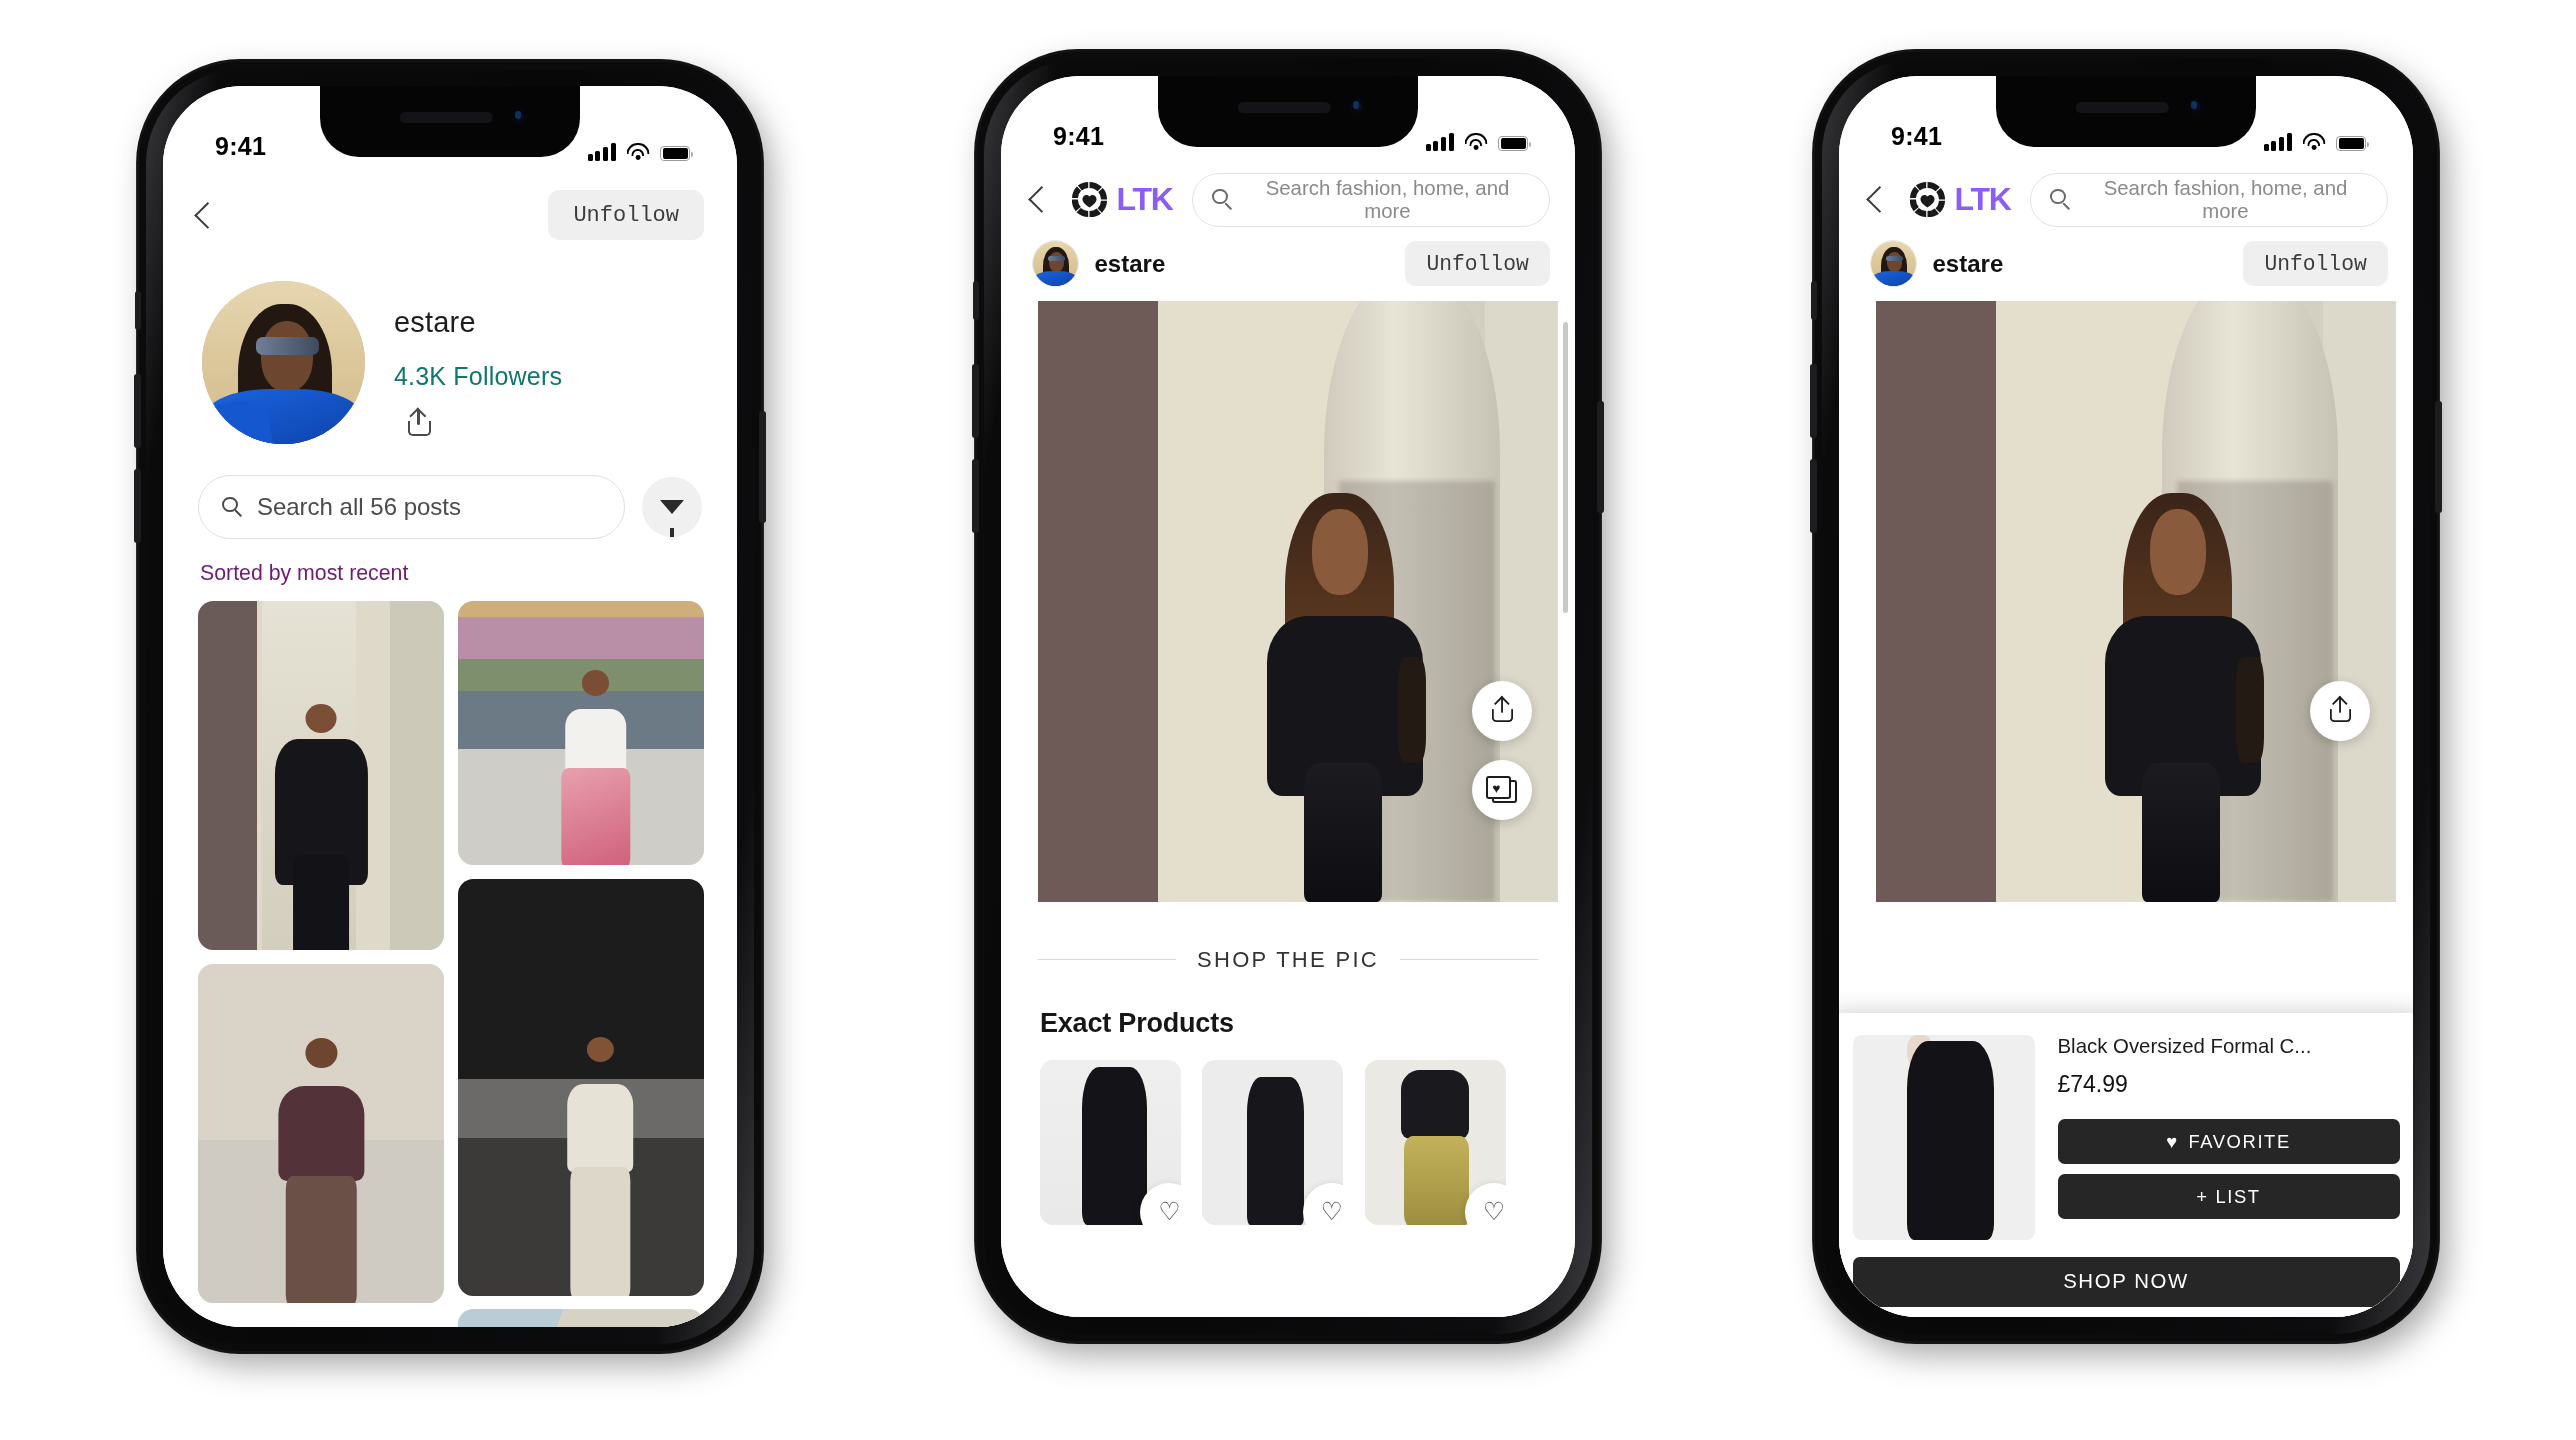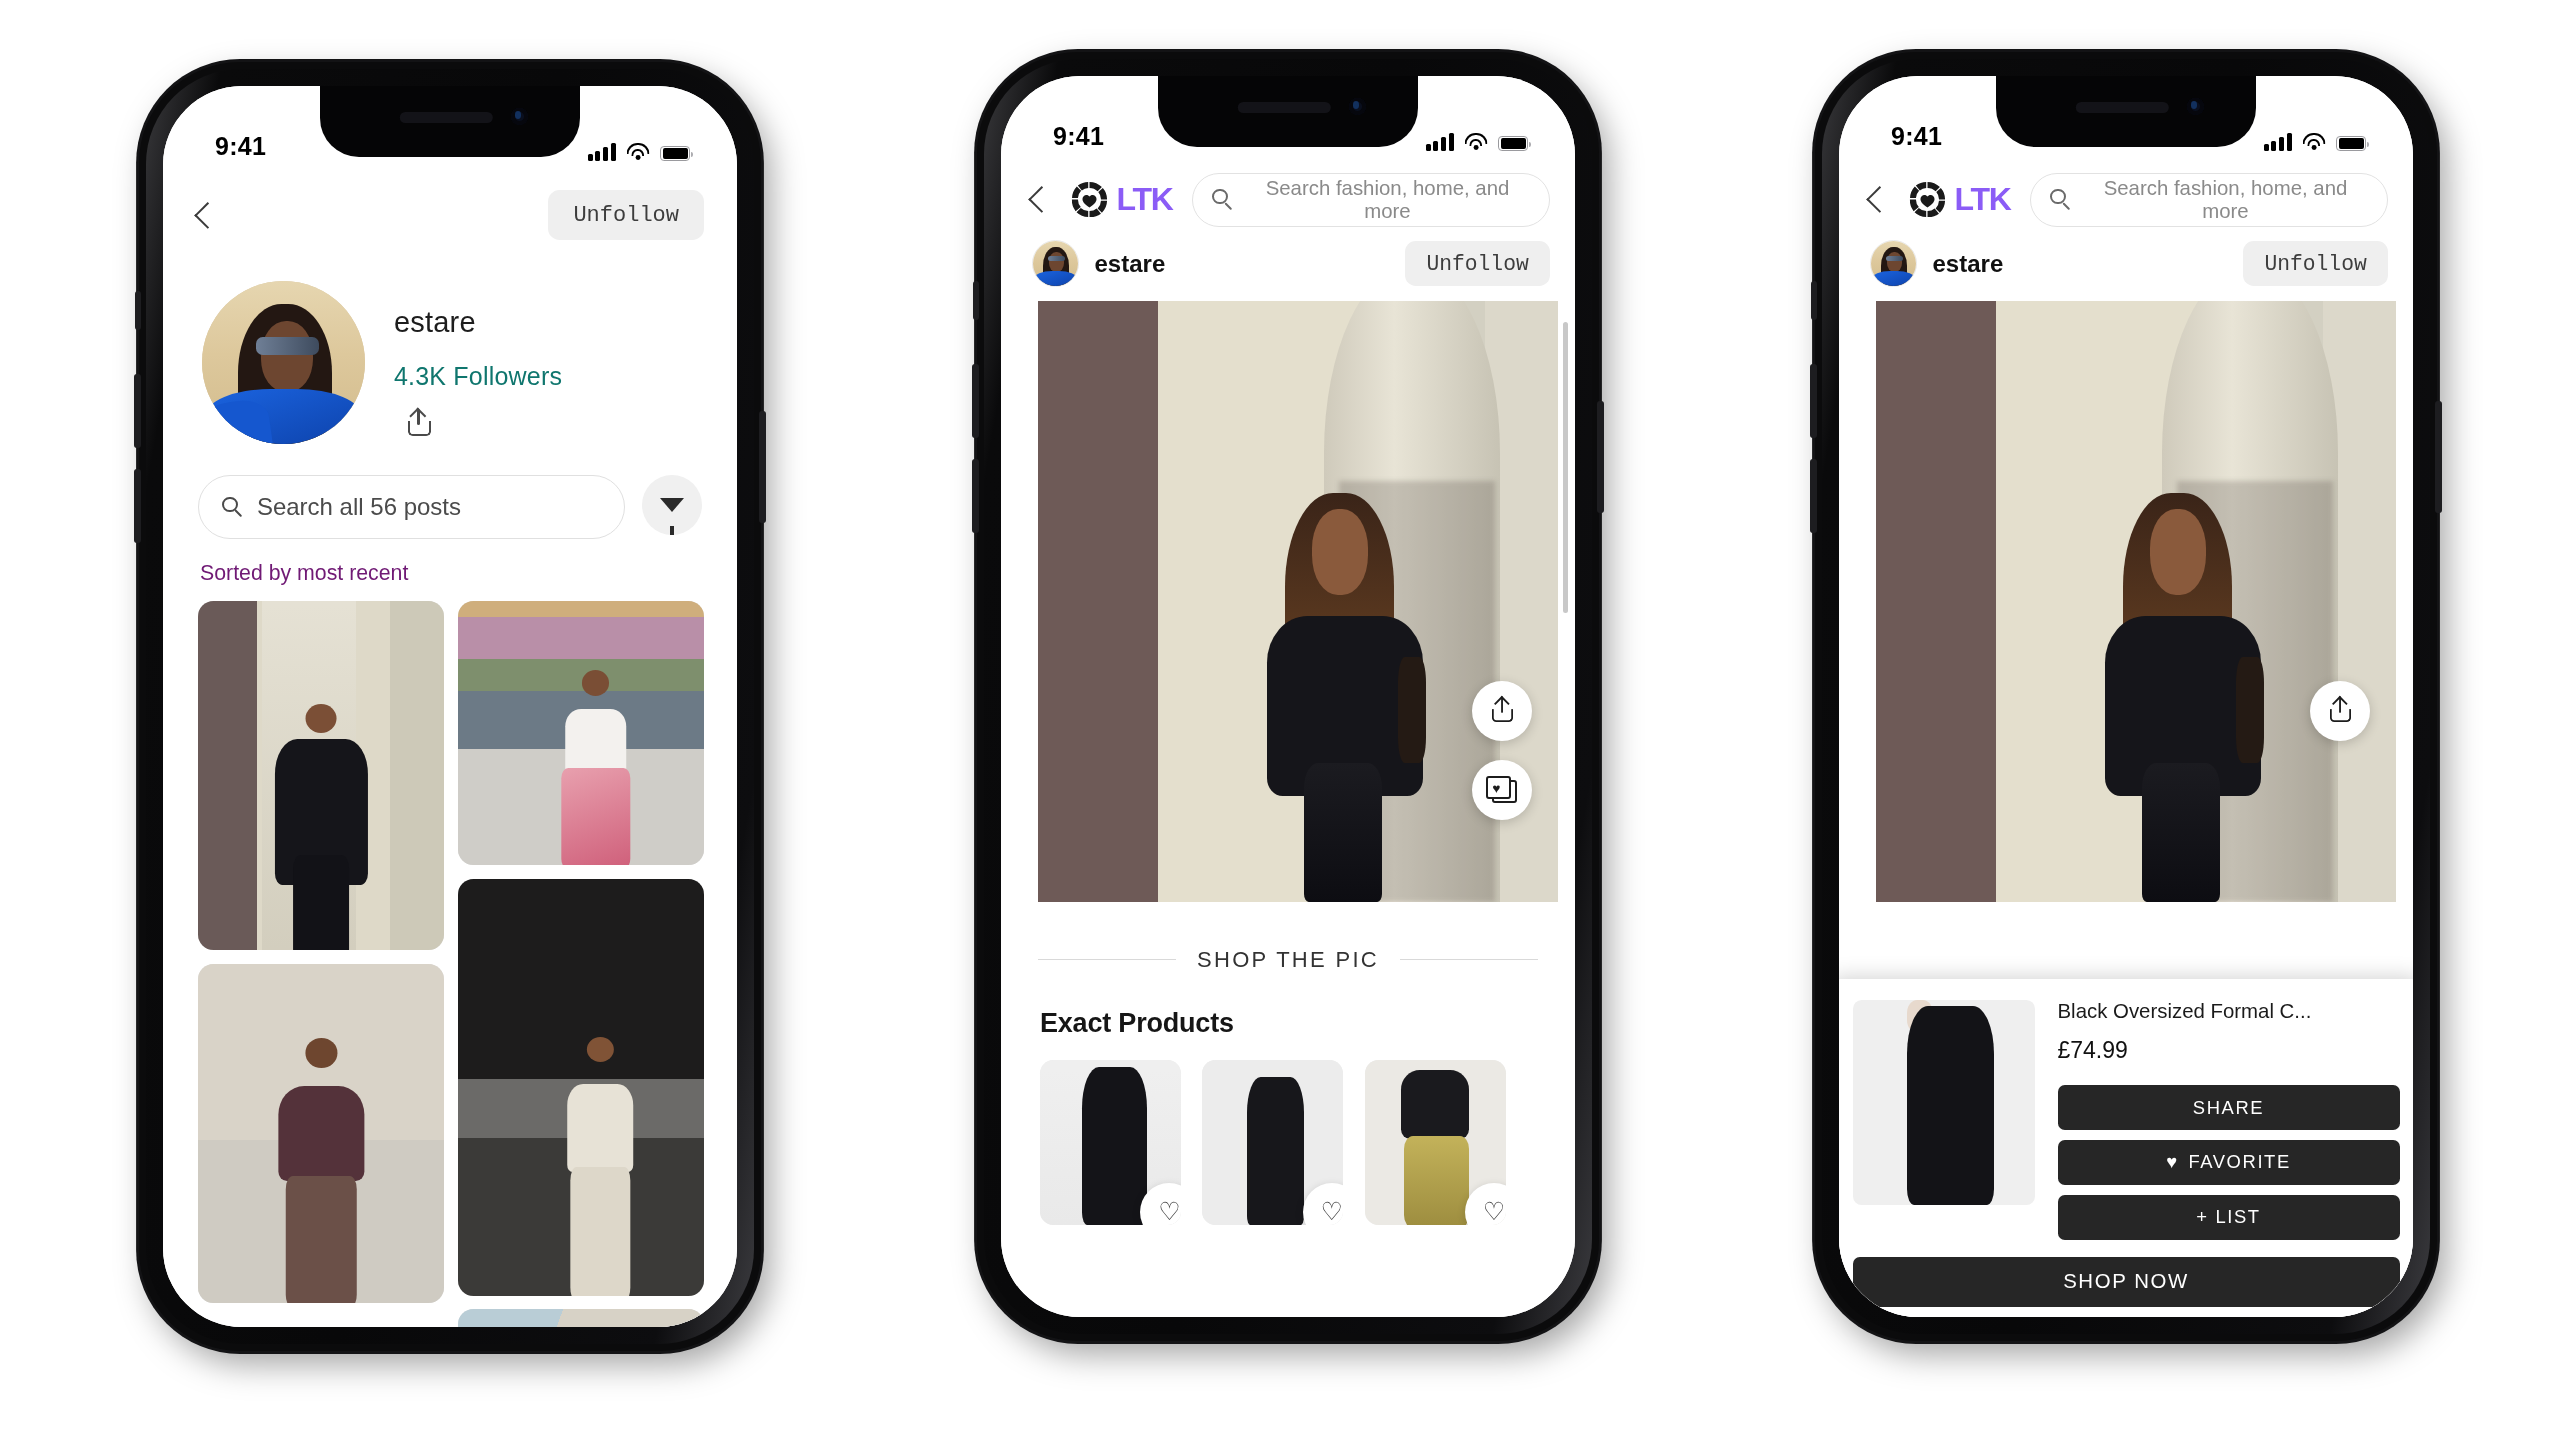--- a/index.html
+++ b/index.html
@@ -125,21 +125,21 @@
 
   .p1-name{ font-size:29px; color:#1d1d1d; margin-top:25px; letter-spacing:0.2px; }
   .p1-followers{ font-size:25px; color:#0f766e; margin-top:23px; letter-spacing:0.2px; }
   .share-ico{ position:relative; width:25px; height:29px; margin:17.4px 0 0 12.6px; }
   .share-ico .arw{ position:absolute; left:10.7px; top:0; width:2.5px; height:16.5px; background:#4a4a4a; border-radius:1.9px;}
   .share-ico .ah{ position:absolute; left:5.8px; top:1px; width:11.6px; height:11.6px;
       border-left:2.5px solid #4a4a4a; border-top:2.5px solid #4a4a4a; transform:rotate(45deg);}
   .share-ico .tray{ position:absolute; left:1px; top:12.6px; width:23px; height:14.5px;
       border:2.5px solid #4a4a4a; border-top:none; border-radius:0 0 4.8px 4.8px;}
 
-  .p1-searchrow{ display:flex; align-items:flex-start; gap:17.4px; padding:31px 35px 0 35px; }
+  .p1-searchrow{ display:flex; align-items:center; gap:17.4px; padding:31px 35px 0 35px; }
   .searchbox{
     flex:1; height:64px; border:1.6px solid #e0e0e0; border-radius:32px;
     display:flex; align-items:center; gap:13.6px; padding:0 23px; background:#fff;
   }
   .searchbox .ph{ font-size:24px; color:#4b4b4b; }
   .filter-btn{
     width:60px; height:60px; border-radius:50%; background:#f0f0f0; flex:none;
     display:flex; align-items:center; justify-content:center; border:none; cursor:pointer;
   }
   .funnel{ width:0; height:0; border-left:12.6px solid transparent; border-right:12.6px solid transparent;
@@ -679,21 +679,20 @@
 
           <div class="prod-overlay">
             <div class="po-main">
               <div class="po-img">
                   <div class="pale"></div>
                 </div>
               <div class="po-info">
                 <div class="po-title">Black Oversized Formal C...</div>
                 <div class="po-price">£74.99</div>
                 <div class="po-btns">
-                  <button class="btn-dark">SHARE</button>
                   <button class="btn-dark">
                     <span class="heart-fill">♥</span>
                     <span>FAVORITE</span>
                   </button>
                   <button class="btn-dark">+ LIST</button>
                 </div>
               </div>
             </div>
             <button class="btn-dark btn-shopnow">SHOP NOW</button>
             <div class="po-foot">Commissionable link</div>

